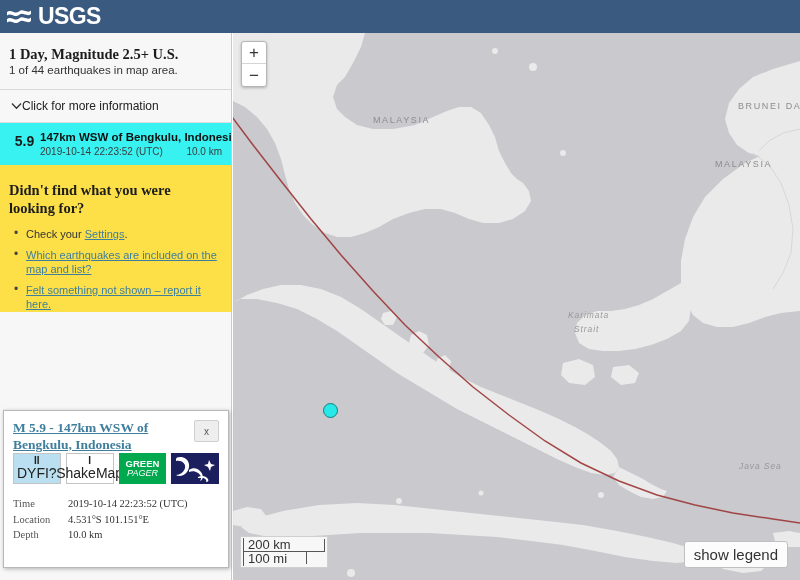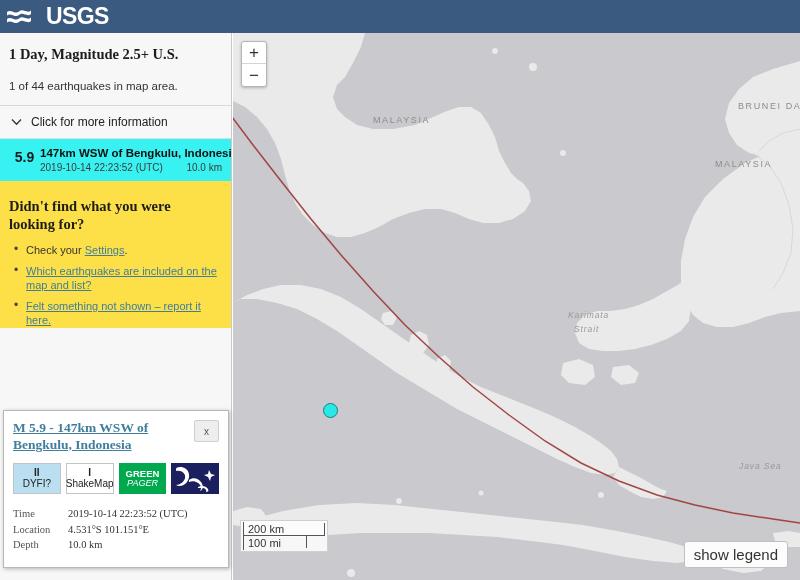--- a/index.html
+++ b/index.html
@@ -13,21 +13,21 @@
 
   
   #header {
     position: absolute; top: 0; left: 0;
     width: 800px; height: 33px;
     background: #3a5a80;
     display: flex; align-items: center;
     padding-left: 6px;
     z-index: 40;
   }
-  #usgs-logo { display: flex; align-items: center; gap: 13px; height: 26px; }
+  #usgs-logo { display: flex; align-items: center; gap: 5px; height: 26px; }
   #usgs-wave { width: 27px; height: 20px; display: block; }
   #usgs-word {
     color: #ffffff; font-weight: bold; font-size: 23px;
     letter-spacing: -0.6px; line-height: 23px;
     font-family: "Liberation Sans", sans-serif;
   }
 
   
   #sidebar {
     position: absolute; top: 33px; left: 0;
@@ -38,28 +38,28 @@
     overflow: hidden;
   }
   #summary-block {
     background: #f7f7f7;
     padding: 12px 12px 12px 9px;
     border-bottom: 1px solid #d8d8d8;
   }
   #summary-title {
     font-family: "Liberation Serif", serif;
     font-size: 14.5px; font-weight: bold; color: #1c1c1c;
-    line-height: 18px; margin-bottom: 16px;
+    line-height: 18px; margin-bottom: 0;
   }
   #summary-count {
     font-size: 11.5px; color: #333333; line-height: 14px;
   }
 
   #more-info-bar {
-    display: flex; align-items: center; gap: 9px;
+    display: flex; align-items: center; 
     padding: 9px 9px 9px 11px;
     background: #f7f7f7;
     border-bottom: 1px solid #dddddd;
     cursor: pointer;
   }
   #chevron-down { width: 11px; height: 8px; display: block; flex: none; }
   #more-info-label { font-size: 12px; color: #222222; }
 
   
   #quake-list { background: #f7f7f7; }
@@ -142,26 +142,26 @@
     border-radius: 50%;
     background: #28e8e8;
     border: 1px solid #16807f;
     left: 90px; top: 370px;
     z-index: 22;
     cursor: pointer;
   }
 
   
   #scale-bar {
-    position: absolute; left: 7px; bottom: 28px;
+    position: absolute; left: 7px; bottom: 12px;
     background: rgba(255,255,255,0.85);
     border: 1px solid #cfcfcf;
     padding: 1px 2px;
     z-index: 24;
-    font-size: 11px; color: #333333;
+    font-size: 13px; color: #333333;
   }
   .scale-row {
     position: relative;
     height: 14px; width: 82px;
     border-left: 1px solid #555555;
     display: flex; align-items: center;
   }
   .scale-row span { padding-left: 4px; line-height: 12px; }
   #scale-km { border-bottom: 1px solid #555555; }
   #scale-km::after {
@@ -204,31 +204,31 @@
   }
   #popup-close {
     flex: none;
     width: 25px; height: 22px;
     background: #eeeeee; border: 1px solid #cfcfcf; border-radius: 2px;
     font-size: 10px; color: #555555;
     display: flex; align-items: center; justify-content: center;
     cursor: pointer;
   }
 
-  #badge-row { display: flex; gap: 5px; margin-top: 10px; }
+  #badge-row { display: flex; gap: 5px; margin-top: 0; }
   .badge {
     width: 48px; height: 31px;
     display: flex; flex-direction: column;
     align-items: center; justify-content: center;
     border: 1px solid #c4c4c4;
     cursor: pointer;
     line-height: 1.05;
   }
   .badge-top { font-size: 10px; font-weight: bold; }
-  .badge-bot { font-size: 10px; }
+  .badge-bot { font-size: 14px; }
   #badge-dyfi { background: #b9dff0; color: #222222; }
   #badge-shakemap { background: #ffffff; color: #222222; }
   #badge-pager { background: #00a84e; border-color: #00a84e; color: #ffffff; }
   #badge-pager .badge-top { font-size: 9.5px; }
   #badge-pager .badge-bot { font-size: 9px; font-style: italic; }
   #badge-tsunami {
     background: #1b1f5e; border-color: #1b1f5e;
     padding: 0; overflow: hidden;
   }
   #badge-tsunami svg { width: 46px; height: 29px; display: block; }

